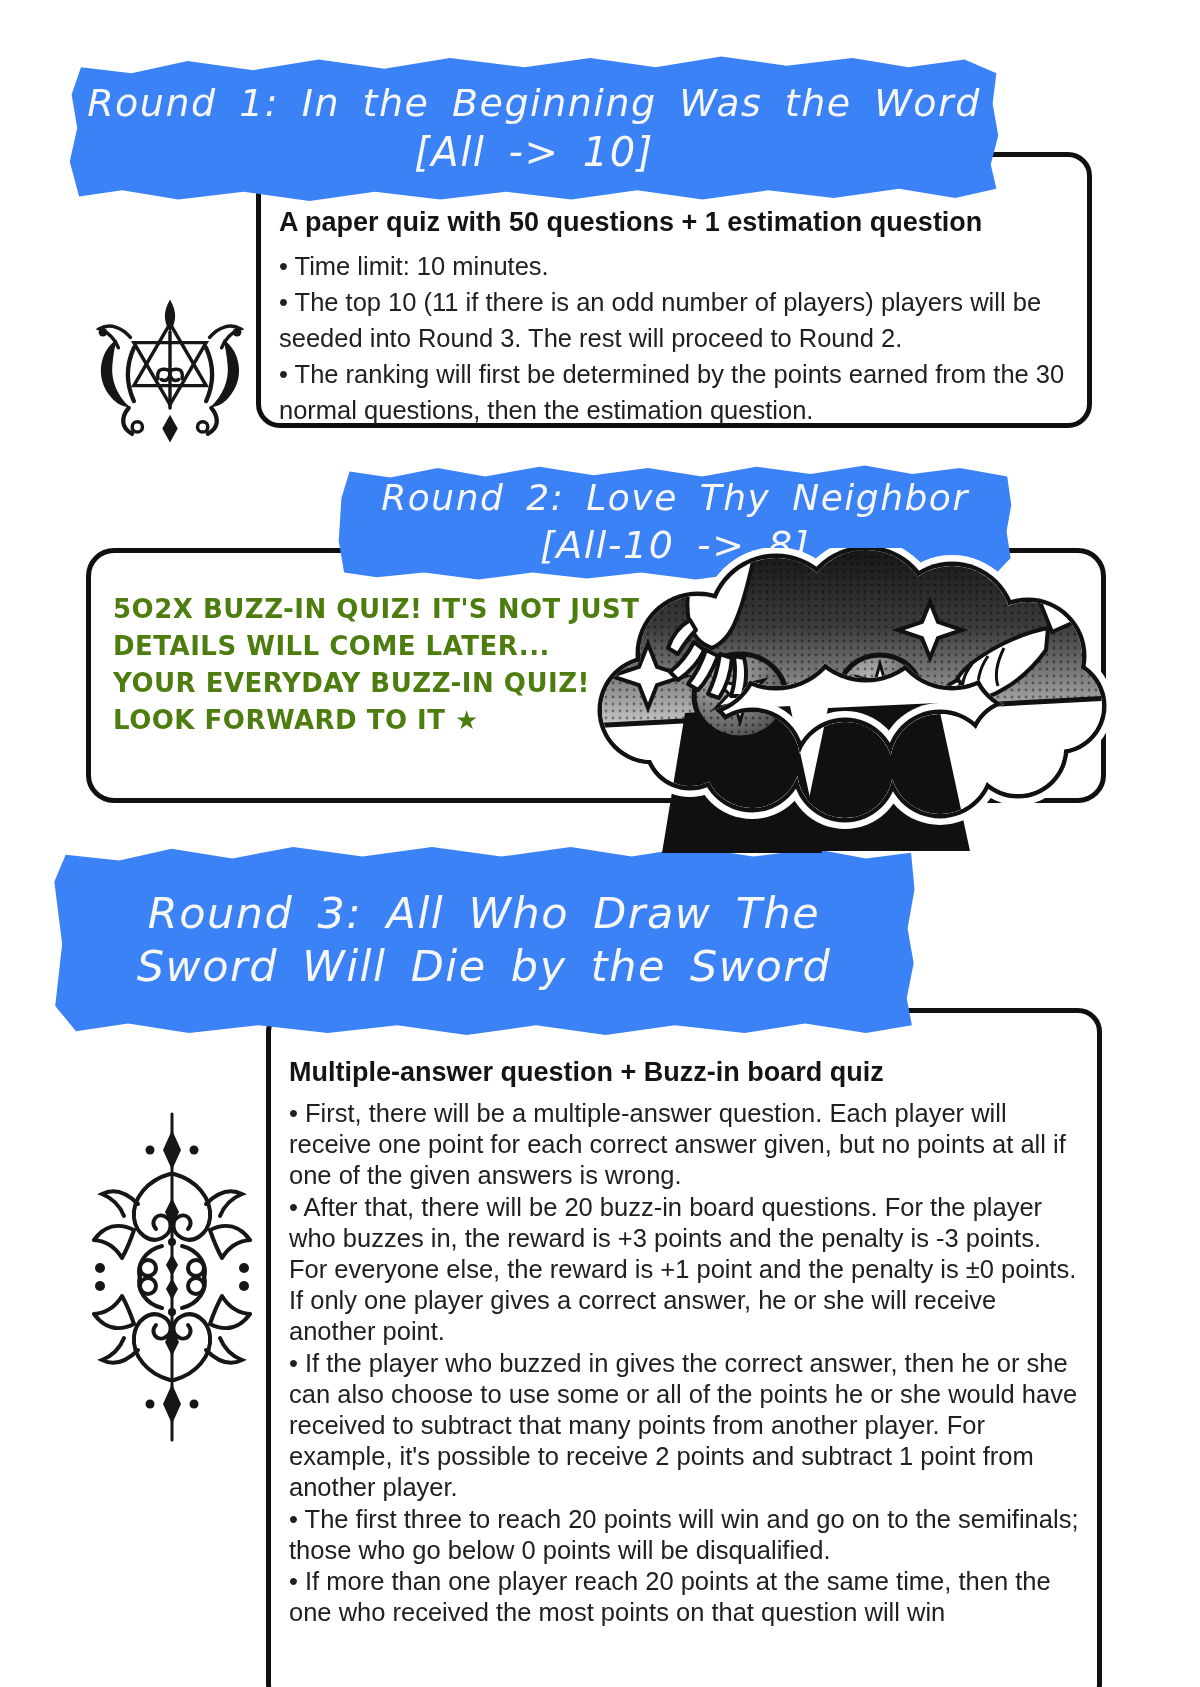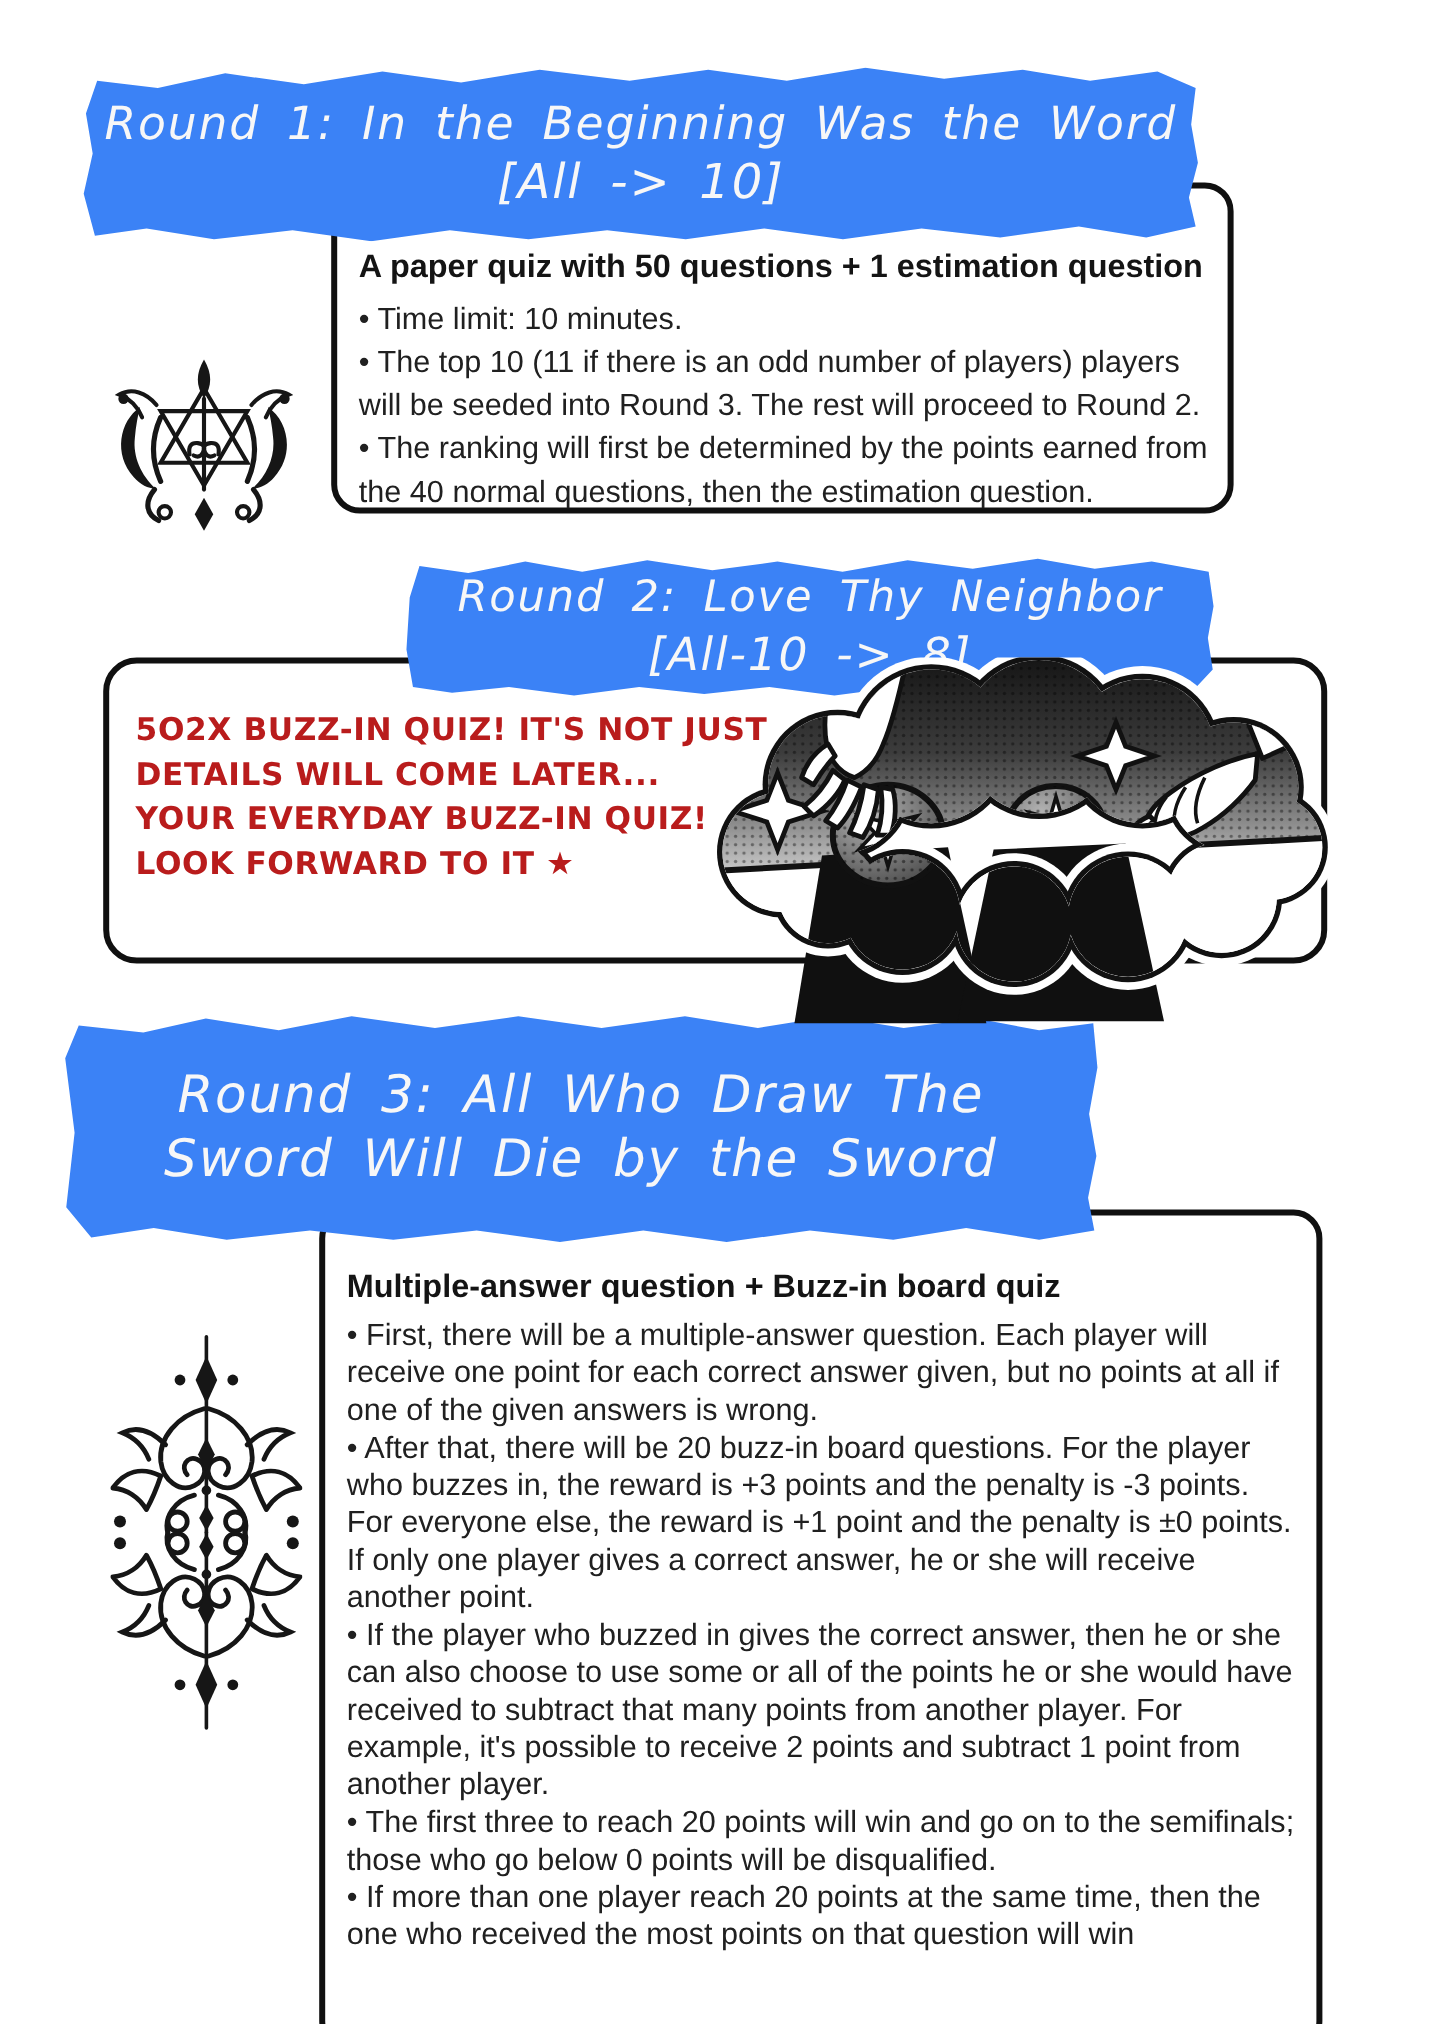--- a/index.html
+++ b/index.html
@@ -25,48 +25,48 @@
   #banner2 .l1{font-size:36px;line-height:46px;}
   #banner2 .l2{font-size:38px;line-height:48px;}
   #banner3{left:50px; top:843px; width:868px; height:194px; z-index:4;}
   #banner3 .l1,#banner3 .l2{font-size:43px;line-height:53px;}
   #banner3 .l3{font-size:45px;line-height:55px;}
   
   .rulebox{
     position:absolute; background:#ffffff; border:5px solid #101010; border-radius:24px;
     box-sizing:border-box;
   }
-  #box1{left:276px; top:152px; width:752px; height:276px; z-index:1; padding:48px 16px 0 18px;}
+  #box1{left:256px; top:152px; width:836px; height:276px; z-index:1; padding:48px 16px 0 18px;}
   #box2{left:86px; top:548px; width:1020px; height:255px; z-index:2; border-radius:28px; padding:38px 20px 0 22px;}
   #box3{left:266px; top:1008px; width:836px; height:700px; z-index:3; padding:42px 16px 0 18px;}
   .rule-heading{font-weight:bold; font-size:27px; line-height:34px; color:#141414; margin:0 0 9px 0;}
   .bullets p{margin:0; font-size:25.5px; color:#202020;}
   #box1 .bullets p{line-height:36px;}
   #box3 .bullets p{line-height:31.2px;}
   .bullets p::before{content:"• "; }
   
   .speech{position:relative; z-index:2; font-family:"DejaVu Sans", sans-serif; font-weight:bold;
-    font-size:26px; line-height:37px; letter-spacing:0.5px; color:#b91c1c;}
+    font-size:26px; line-height:37px; letter-spacing:0.5px; color:#4d7c0f;}
   
   .art{position:absolute;}
   #ornament1{left:84px; top:292px; width:172px; height:158px; z-index:1;}
   #ornament2{left:92px; top:1112px; width:160px; height:330px; z-index:1;}
   #cloudart{left:590px; top:548px; width:520px; height:305px; z-index:5;}
 </style>
 </head>
 <body>
 
 <div class="page">
 
   <div class="rulebox" id="box1">
     <p class="rule-heading">A paper quiz with 50 questions + 1 estimation question</p>
     <div class="bullets">
       <p>Time limit: 10 minutes.</p>
       <p>The top 10 (11 if there is an odd number of players) players will be seeded into Round 3. The rest will proceed to Round 2.</p>
-      <p>The ranking will first be determined by the points earned from the 40 normal questions, then the estimation question.</p>
+      <p>The ranking will first be determined by the points earned from the 30 normal questions, then the estimation question.</p>
     </div>
   </div>
 
   <div class="banner torn-a" id="banner1">
     <div class="l1">Round 1: In the Beginning Was the Word</div>
     <div class="l2">[All -&gt; 10]</div>
   </div>
 
   <svg class="art" id="ornament1" viewBox="0 0 200 178">
     <g stroke="#161616" fill="none" stroke-width="4" stroke-linecap="round">

